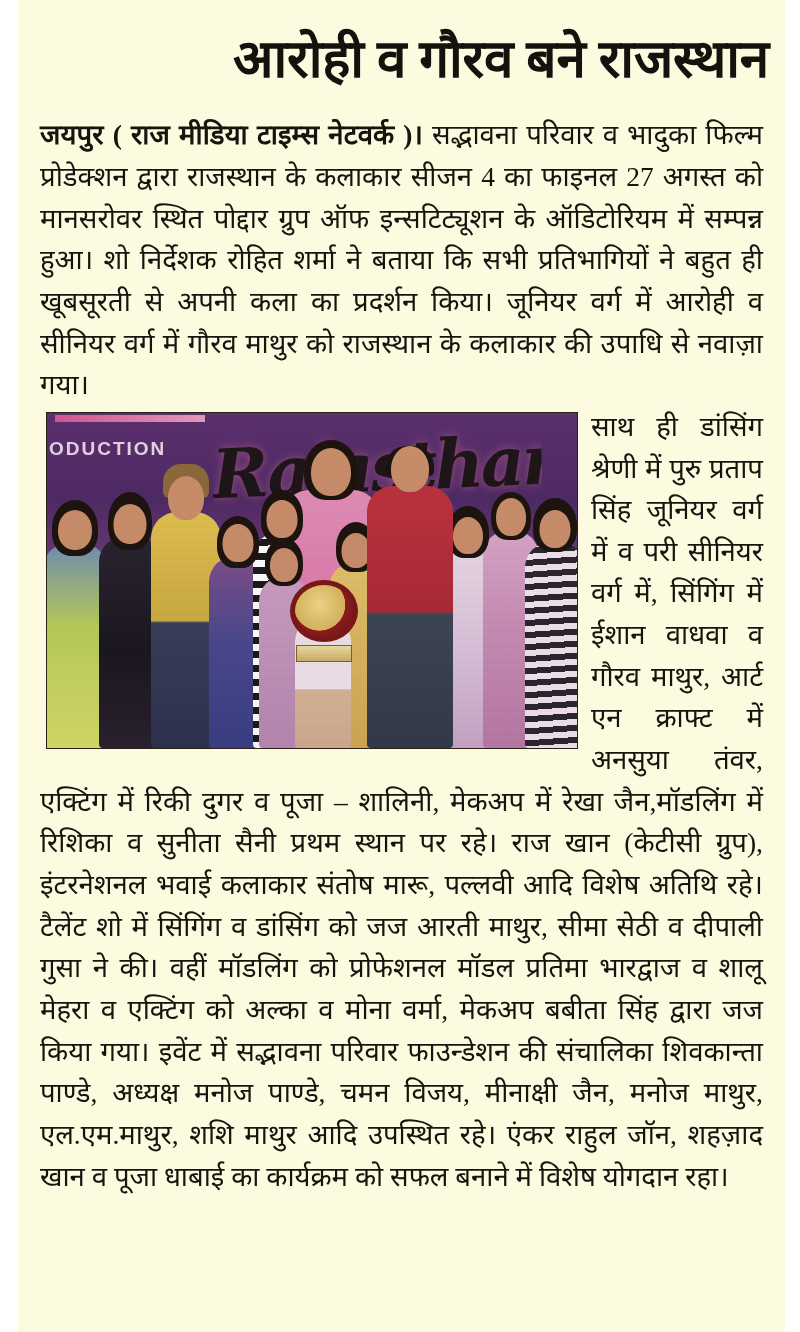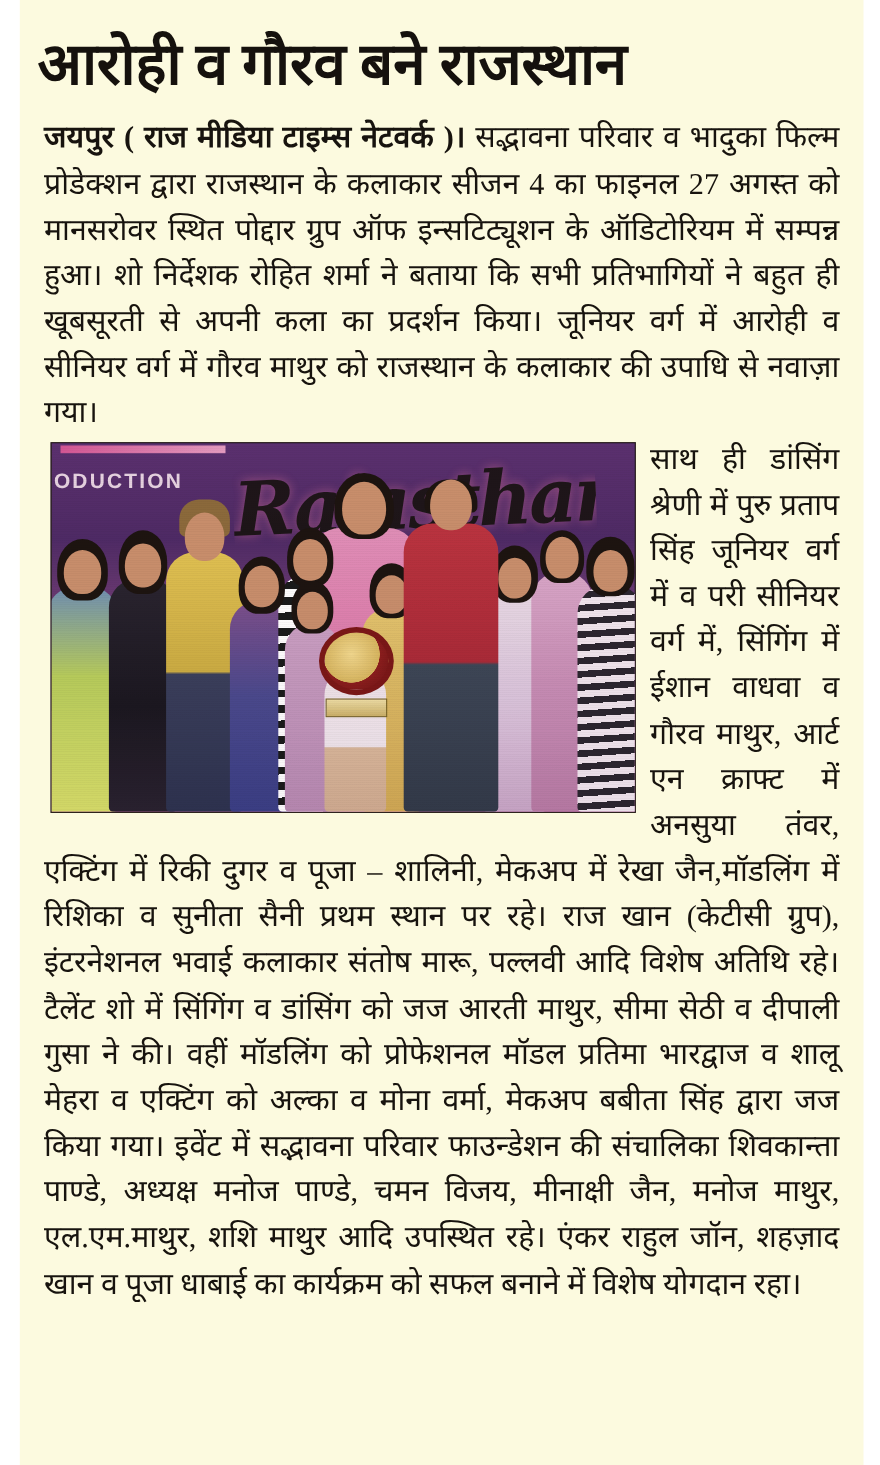--- a/index.html
+++ b/index.html
@@ -23,34 +23,34 @@
     top: 0;
     width: 767px;
     height: 1332px;
     background: #fcfadf;
     overflow: hidden;
   }
 
   
   #headline {
     margin: 22px 16px 0 16px;
-    text-align: left;
+    text-align: right;
     color: #15110d;
     font-family: "Liberation Serif", "DejaVu Serif", serif;
     font-weight: 700;
     font-size: 53px;
     line-height: 1.42;
     letter-spacing: -0.2px;
   }
   #headline .hl-line { display: block; white-space: nowrap; }
   #headline .hl-line.l2 { font-size: 53px; }
 
   
   #article {
-    margin: 7px 22px 0 22px;
+    margin: 17px 22px 0 22px;
     color: #17130e;
     font-size: 27.5px;
     line-height: 1.515;
     text-align: justify;
     text-justify: inter-word;
   }
 
   .dateline {
     font-weight: 700;
     letter-spacing: 0.1px;

